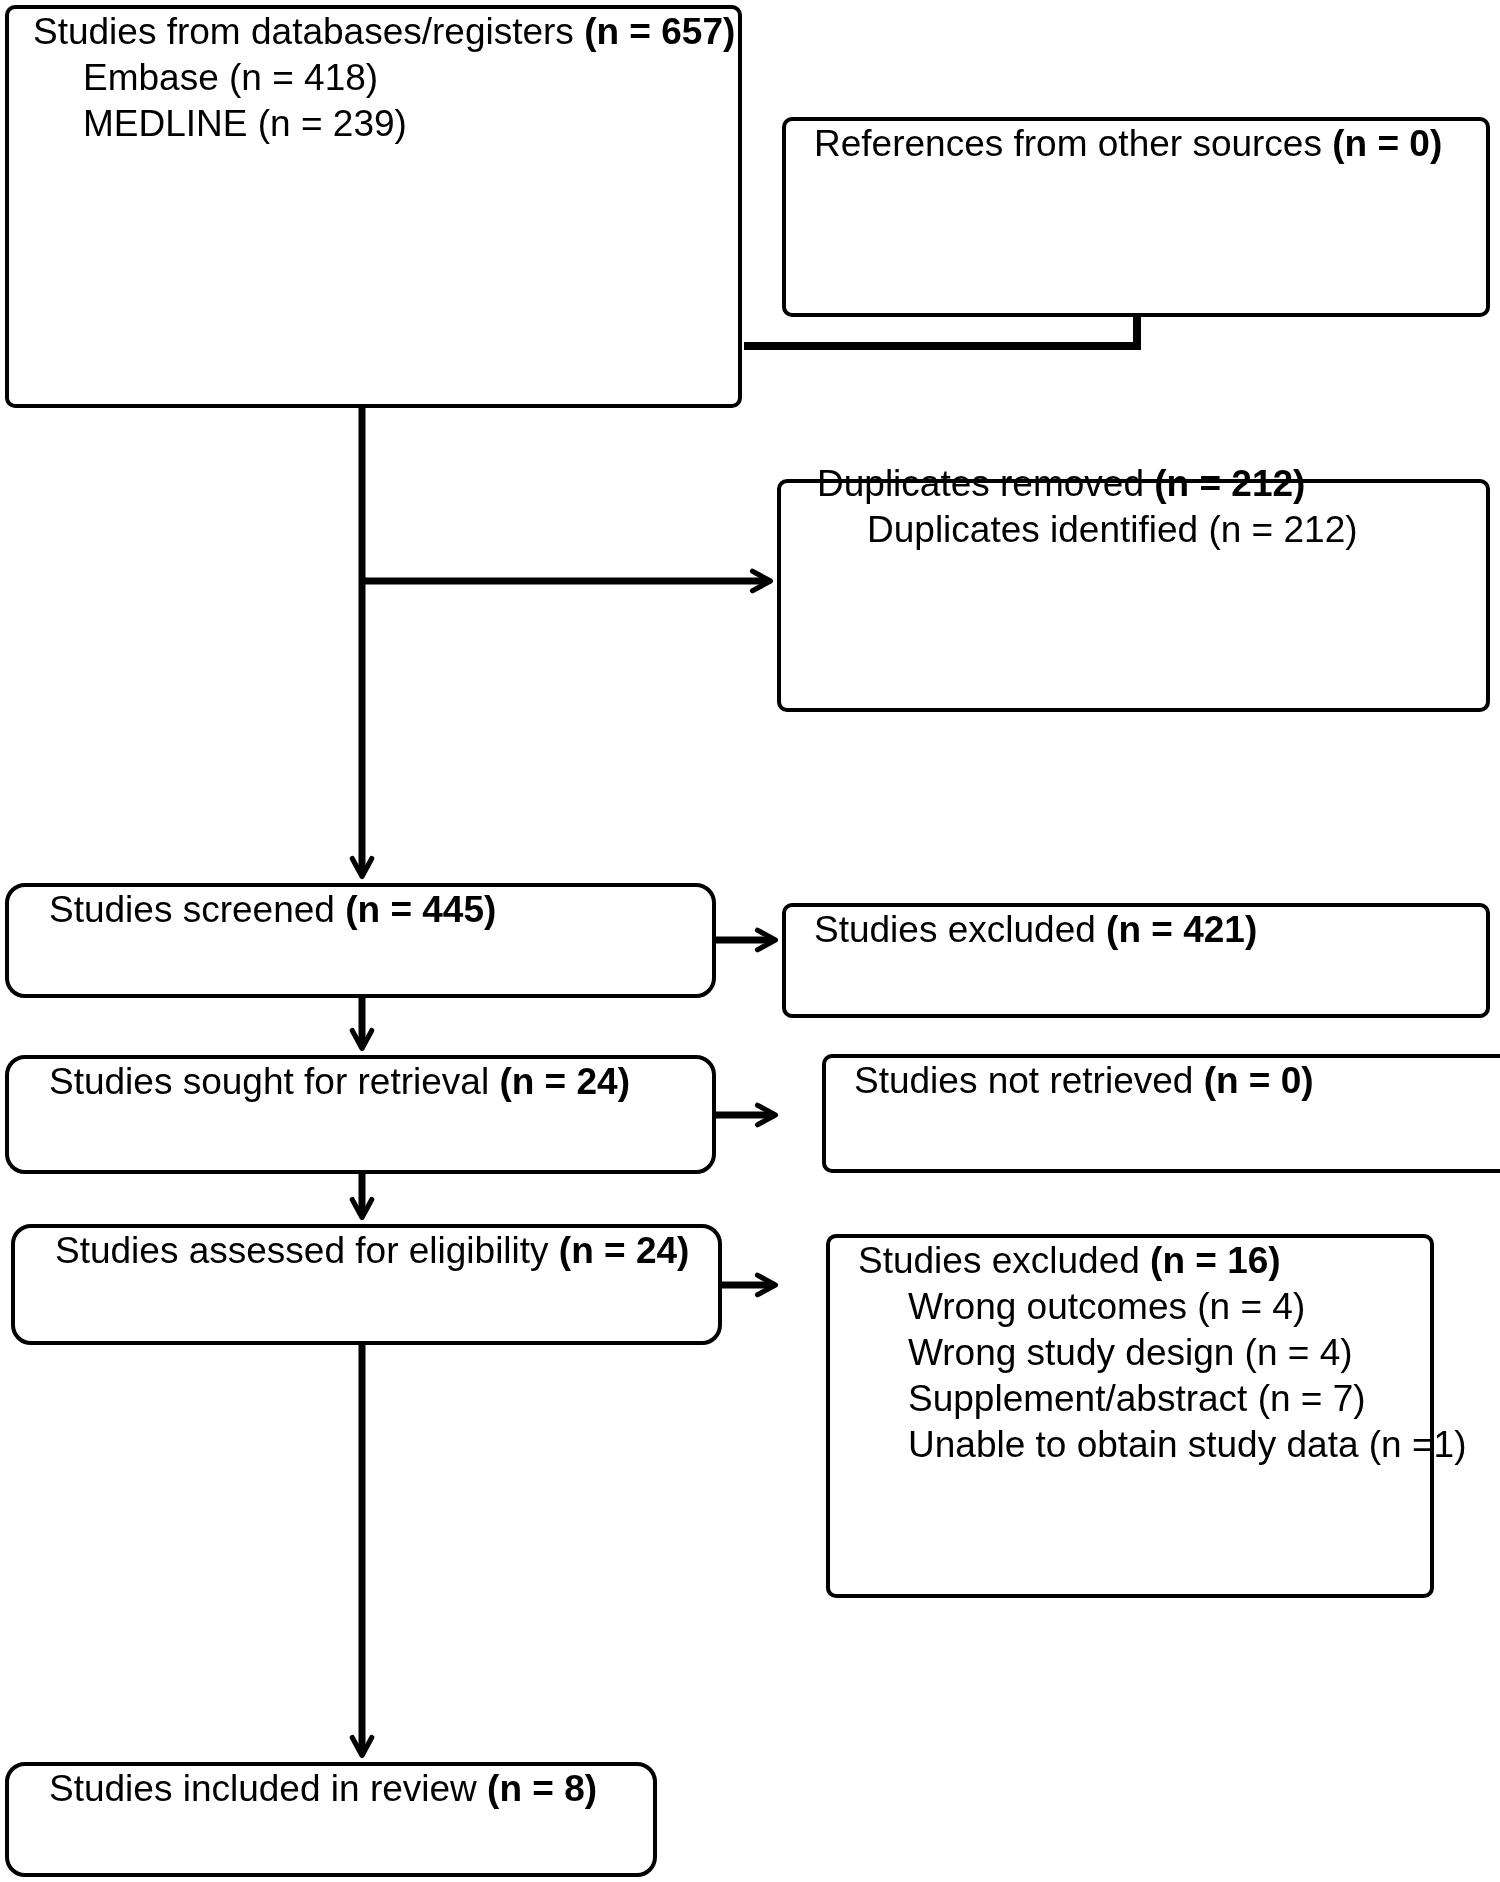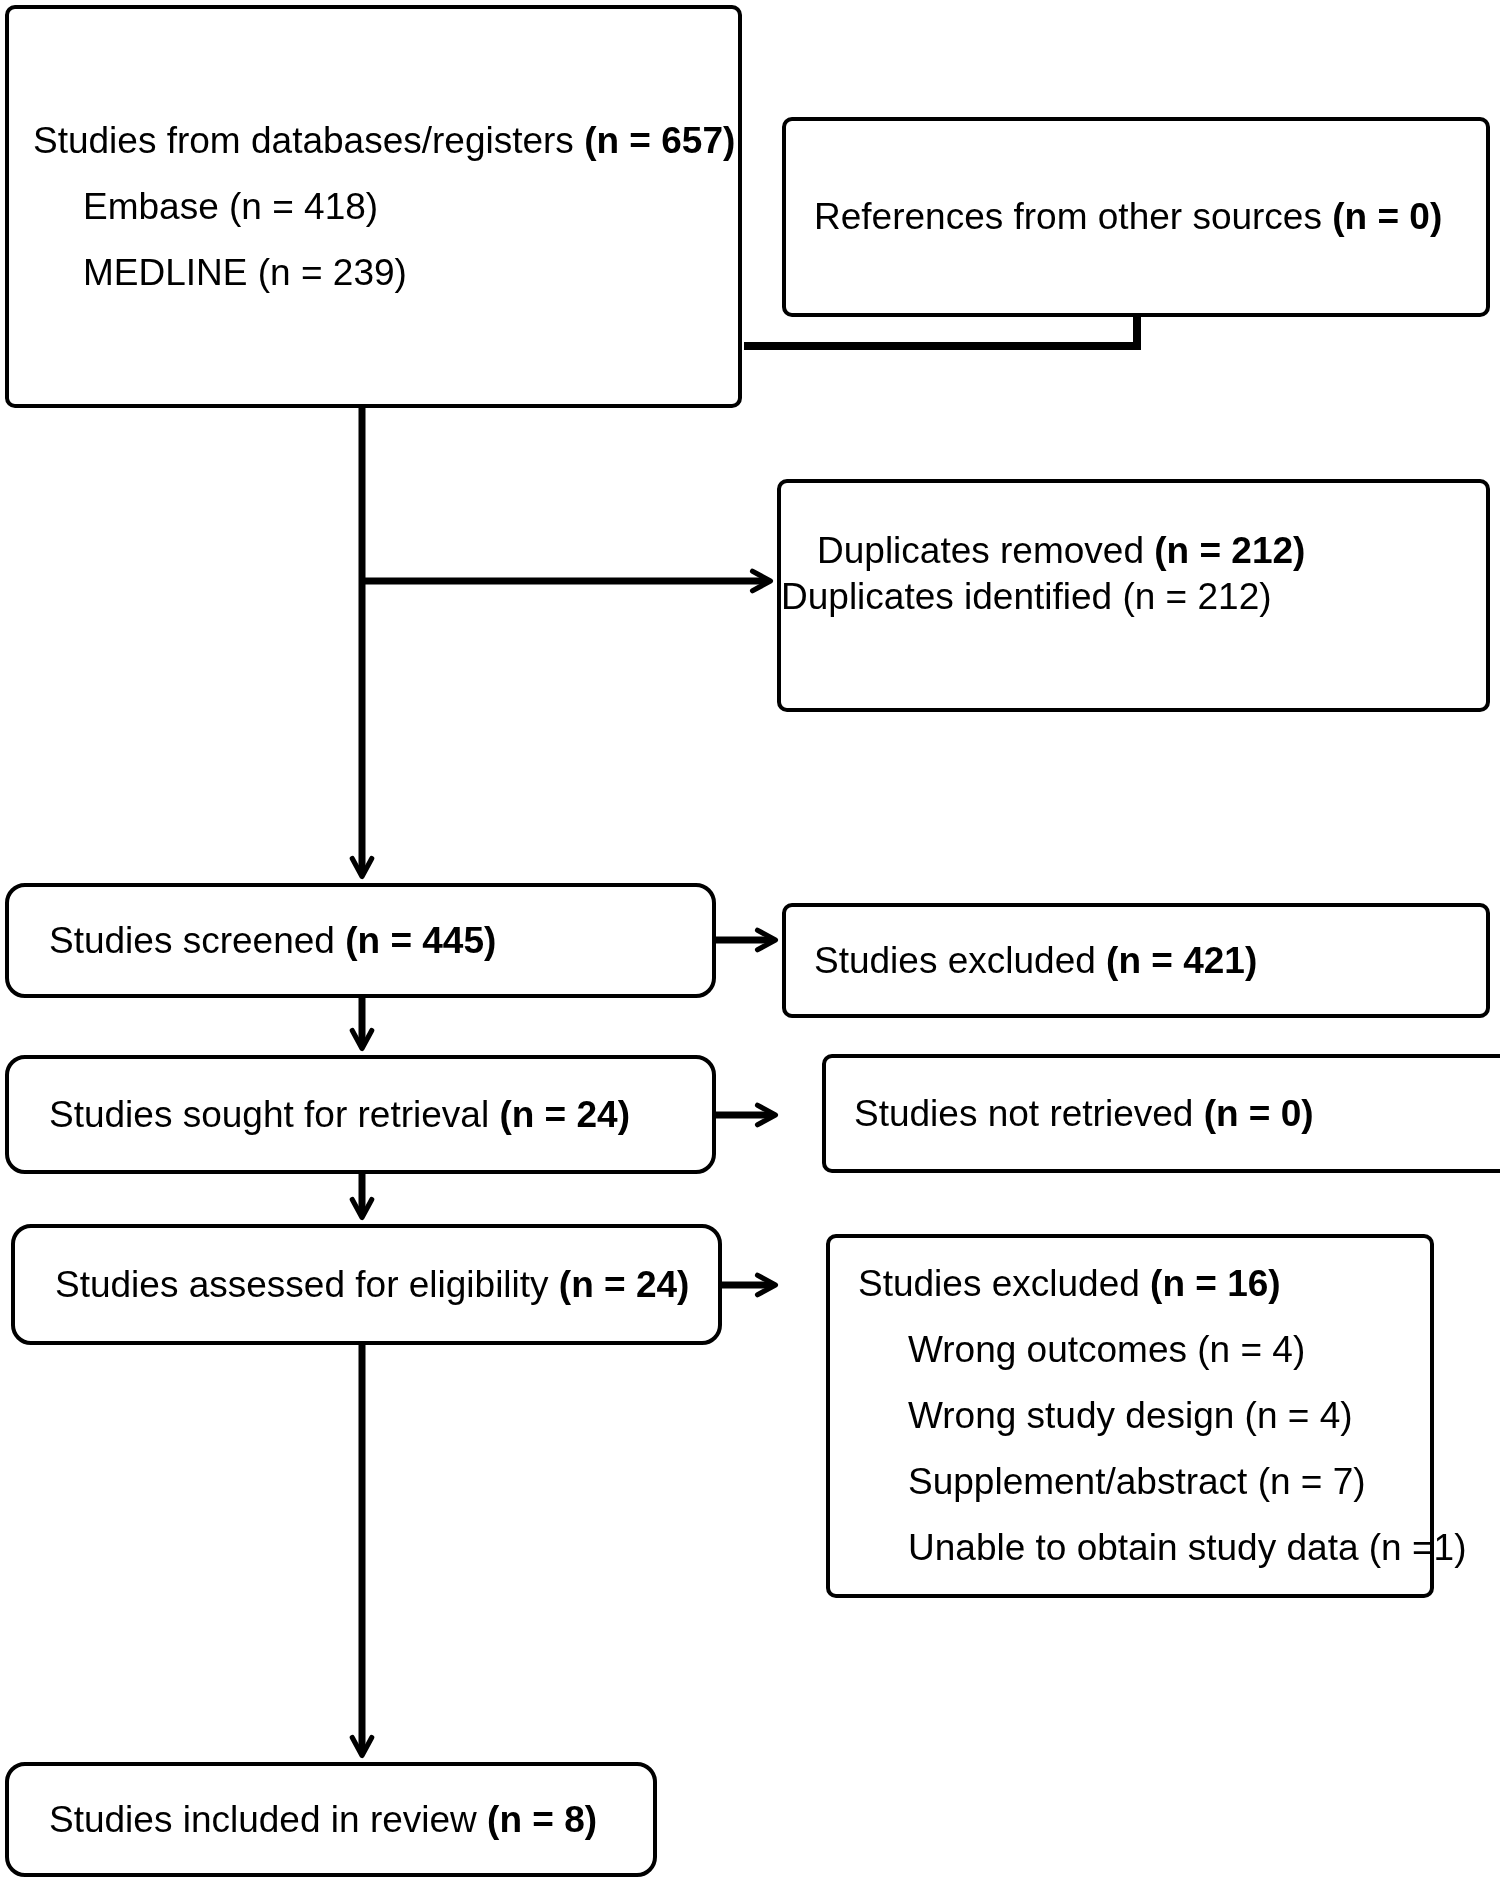--- a/index.html
+++ b/index.html
@@ -18,24 +18,22 @@
     width: 1500px; height: 1882px;
   }
   .box {
     position: absolute;
     box-sizing: border-box;
     border: 4px solid #000000;
     border-radius: 10px;
     background: #ffffff;
     display: flex;
     flex-direction: column;
-    justify-content: center;
     font-size: 37px;
     line-height: 46px;
-    gap: 20px;
   }
   .box .line { white-space: nowrap; }
   .box .indent { padding-left: 50px; }
   .box b { font-weight: 700; }
   .pad-lg { padding-left: 40px; border-radius: 20px; }
   .pad-sm { padding-left: 28px; }
   .nudge-up { transform: translateY(-22px); }
 
   
   #box-databases      { left: 5px;   top: 5px;    width: 737px; height: 403px; }
@@ -86,21 +84,21 @@
     <div class="line indent" style="padding-left:74px">MEDLINE (n = 239)</div>
   </div>
 
   <div class="box pad-sm" id="box-other-sources">
     <div class="line"><span>References from other sources </span><b>(n = 0)</b></div>
   </div>
 
   <div class="box" id="box-removed">
     <div class="nudge-up">
       <div class="line" style="padding-left:36px"><span>Duplicates removed </span><b>(n = 212)</b></div>
-      <div class="line" style="">Duplicates identified (n = 212)</div>
+      <div class="line" style="padding-left:86px">Duplicates identified (n = 212)</div>
     </div>
   </div>
 
   <div class="box pad-lg" id="box-screened">
     <div class="line"><span>Studies screened </span><b>(n = 445)</b></div>
   </div>
 
   <div class="box pad-sm" id="box-excluded-screen">
     <div class="line"><span>Studies excluded </span><b>(n = 421)</b></div>
   </div>

